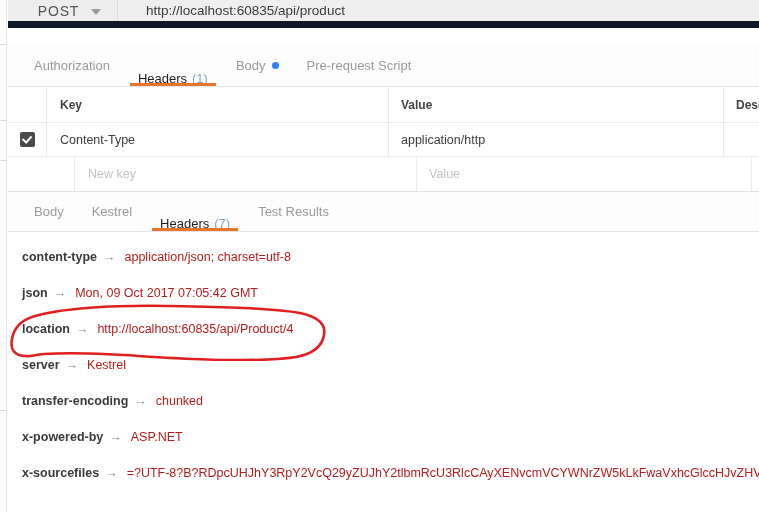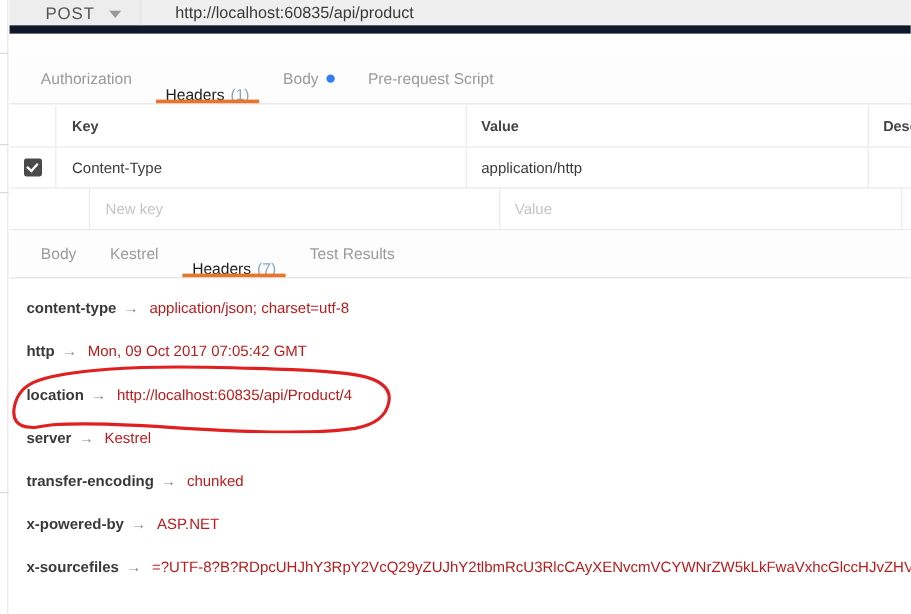--- a/index.html
+++ b/index.html
@@ -361,21 +361,21 @@
 
   <div class="resp-headers">
 
     <div class="hdr-row">
       <span class="hdr-name">content-type</span>
       <span class="hdr-arrow">→</span>
       <span class="hdr-value">application/json; charset=utf-8</span>
     </div>
 
     <div class="hdr-row">
-      <span class="hdr-name">http</span>
+      <span class="hdr-name">json</span>
       <span class="hdr-arrow">→</span>
       <span class="hdr-value">Mon, 09 Oct 2017 07:05:42 GMT</span>
     </div>
 
     <div class="hdr-row">
       <span class="hdr-name">location</span>
       <span class="hdr-arrow">→</span>
       <span class="hdr-value">http://localhost:60835/api/Product/4</span>
     </div>
 

